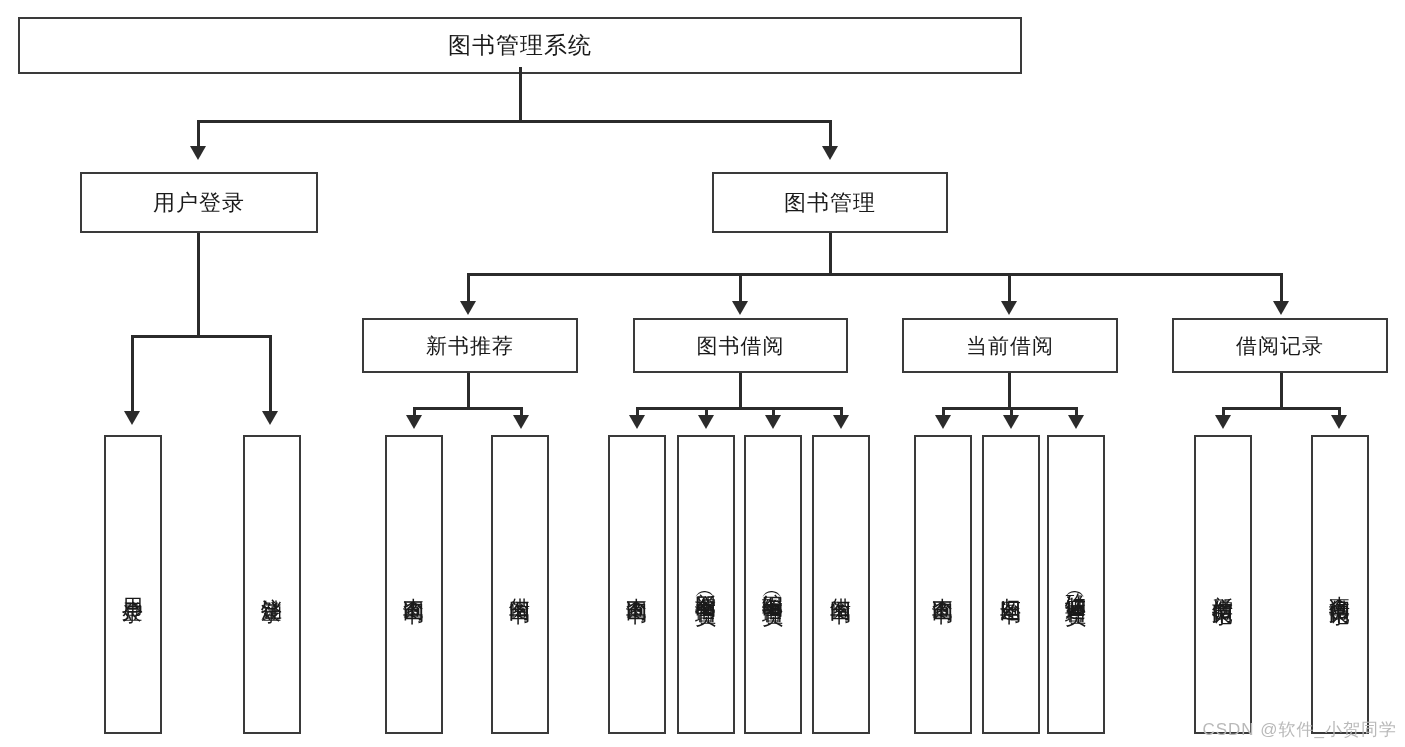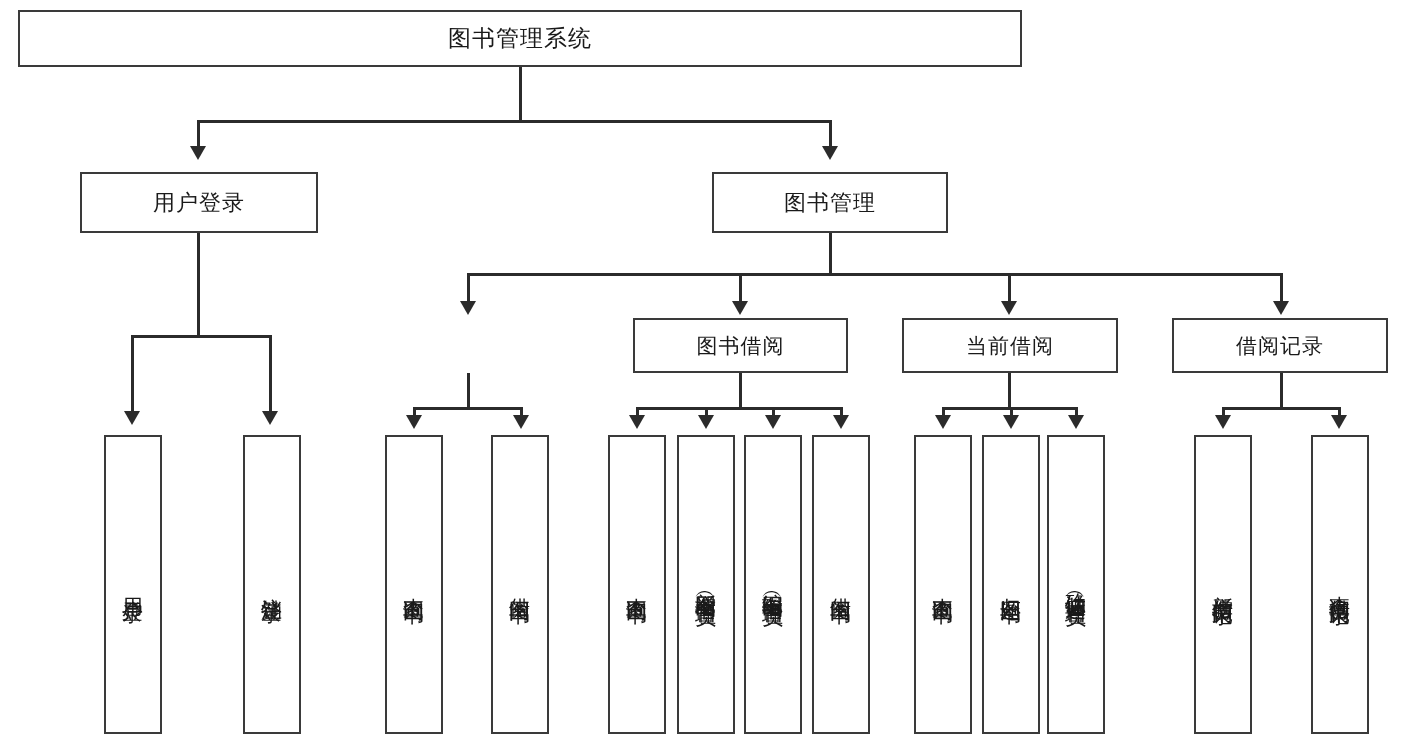--- a/index.html
+++ b/index.html
@@ -21,20 +21,21 @@
     border:2px solid #3a3a3a;
     background:#ffffff;
     display:flex;
     align-items:center;
     justify-content:center;
     color:#1a1a1a;
   }
   .node.root{
     border-width:2px;
     font-size:23px;
+    margin-top:7px;
   }
   .node.lvl2{ font-size:22px; }
   .node.lvl3{ font-size:21px; }
   .node.leaf{
     font-size:21px;
     padding:4px 0;
   }
   .vtext{
     writing-mode:vertical-rl;
     text-orientation:upright;
@@ -109,20 +110,23 @@
   <div class="ln hln" style="left:467px;top:273px;width:816px;"></div>
   <div class="ln vln" style="left:467px;top:273px;height:32px;"></div>
   <div class="arrow" style="left:460px;top:301px;"></div>
   <div class="ln vln" style="left:739px;top:273px;height:32px;"></div>
   <div class="arrow" style="left:732px;top:301px;"></div>
   <div class="ln vln" style="left:1008px;top:273px;height:32px;"></div>
   <div class="arrow" style="left:1001px;top:301px;"></div>
   <div class="ln vln" style="left:1280px;top:273px;height:32px;"></div>
   <div class="arrow" style="left:1273px;top:301px;"></div>
 
+  <div class="node lvl3" style="left:362px;top:318px;width:216px;height:55px;">
+    <span class="htext">新书推荐</span>
+  </div>
   <div class="node lvl3" style="left:902px;top:318px;width:216px;height:55px;">
     <span class="htext">当前借阅</span>
   </div>
   <div class="node lvl3" style="left:633px;top:318px;width:215px;height:55px;">
     <span class="htext">图书借阅</span>
   </div>
   <div class="node lvl3" style="left:1172px;top:318px;width:216px;height:55px;font-family:Liberation Serif, serif;">
     <span class="htext">借阅记录</span>
   </div>
 
@@ -197,14 +201,15 @@
     <span class="vtext">确认归还（管理员）</span>
   </div>
 
   <div class="node leaf" style="left:1194px;top:435px;width:58px;height:299px;">
     <span class="vtext">新增借阅记录</span>
   </div>
   <div class="node leaf" style="left:1311px;top:435px;width:58px;height:299px;">
     <span class="vtext">查询借阅记录</span>
   </div>
 
+  <div id="watermark">CSDN @软件_小贺同学</div>
 
 </div>
 
 </body></html>

